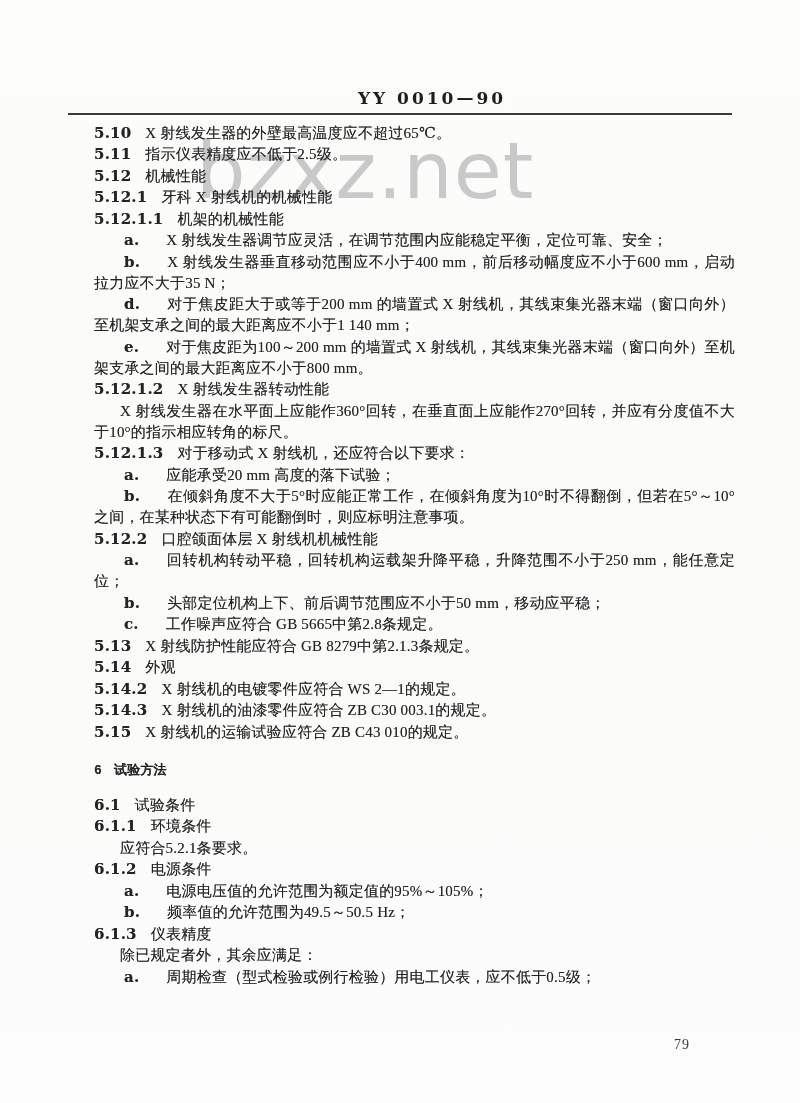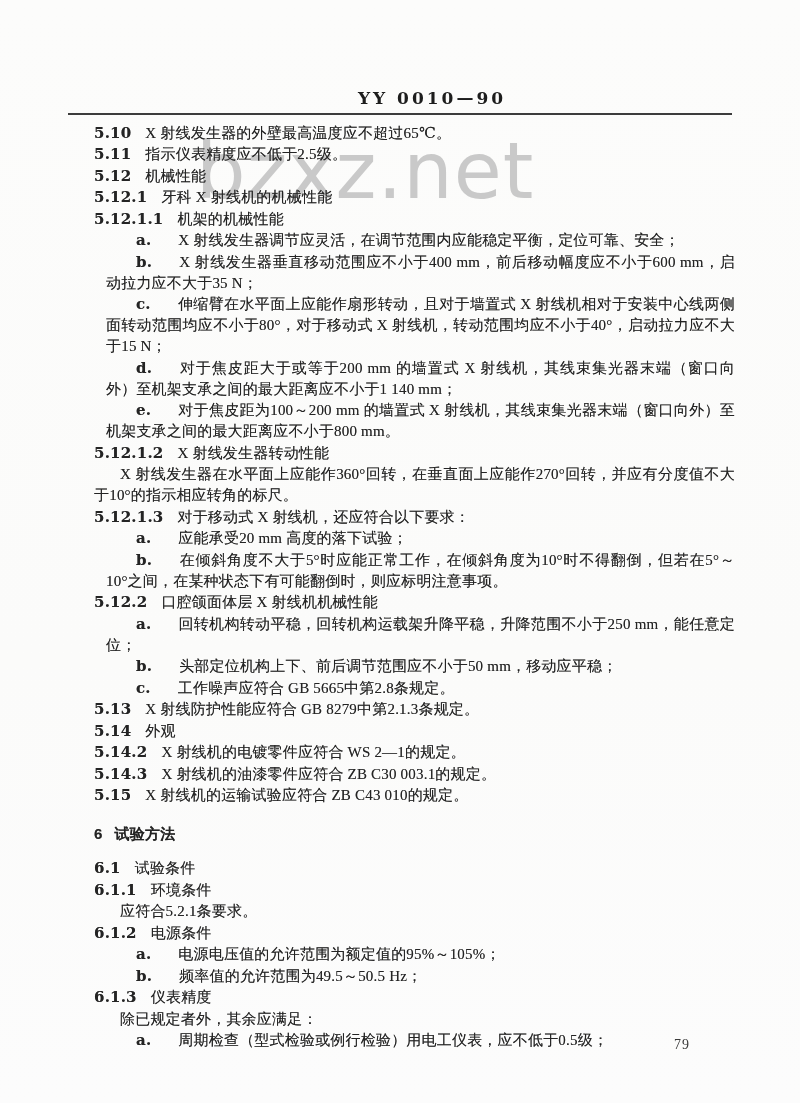--- a/index.html
+++ b/index.html
@@ -54,26 +54,26 @@
     font-size:15px;
     line-height:21px;
     letter-spacing:0.2px;
   }
   .para{
     margin:0.5px 0;
     text-align:justify;
     text-shadow:0 0 0.5px rgba(45,45,45,0.55);
   }
   .para.clause{text-indent:0;}
-  .para.item{text-indent:30px;margin-left:12px;}
+  .para.item{text-indent:30px;}
   .para.body{text-indent:26px;}
   .para.section{
-    font-family:Liberation Sans, sans-serif;
+    font-family:Liberation Mono, monospace;
     font-weight:bold;
-    font-size:15px;
+    font-size:13px;
     margin:17px 0 14px 0;
   }
   .num{
     font-weight:bold;
     font-family:"DejaVu Serif","Liberation Serif",serif;
     margin-right:14px;
     white-space:nowrap;
   }
   .para.item .num{margin-right:27px;}
   .para.section .num{margin-right:12px;font-family:inherit;}
@@ -95,21 +95,20 @@
   <div class="doc-header">YY 0010—90</div>
   <div class="header-rule"></div>
   <div class="content">
       <p class="para clause"><span class="num">5.10</span><span>X 射线发生器的外壁最高温度应不超过65℃。</span></p>
       <p class="para clause"><span class="num">5.11</span><span>指示仪表精度应不低于2.5级。</span></p>
       <p class="para clause"><span class="num">5.12</span><span>机械性能</span></p>
       <p class="para clause"><span class="num">5.12.1</span><span>牙科 X 射线机的机械性能</span></p>
       <p class="para clause"><span class="num">5.12.1.1</span><span>机架的机械性能</span></p>
       <p class="para item"><span class="num">a.</span><span>X 射线发生器调节应灵活，在调节范围内应能稳定平衡，定位可靠、安全；</span></p>
       <p class="para item"><span class="num">b.</span><span>X 射线发生器垂直移动范围应不小于400 mm，前后移动幅度应不小于600 mm，启动拉力应不大于35 N；</span></p>
-      <p class="para item"><span class="num">c.</span><span>伸缩臂在水平面上应能作扇形转动，且对于墙置式 X 射线机相对于安装中心线两侧面转动范围均应不小于80°，对于移动式 X 射线机，转动范围均应不小于40°，启动拉力应不大于15 N；</span></p>
       <p class="para item"><span class="num">d.</span><span>对于焦皮距大于或等于200 mm 的墙置式 X 射线机，其线束集光器末端（窗口向外）至机架支承之间的最大距离应不小于1 140 mm；</span></p>
       <p class="para item"><span class="num">e.</span><span>对于焦皮距为100～200 mm 的墙置式 X 射线机，其线束集光器末端（窗口向外）至机架支承之间的最大距离应不小于800 mm。</span></p>
       <p class="para clause"><span class="num">5.12.1.2</span><span>X 射线发生器转动性能</span></p>
       <p class="para body"><span>X 射线发生器在水平面上应能作360°回转，在垂直面上应能作270°回转，并应有分度值不大于10°的指示相应转角的标尺。</span></p>
       <p class="para clause"><span class="num">5.12.1.3</span><span>对于移动式 X 射线机，还应符合以下要求：</span></p>
       <p class="para item"><span class="num">a.</span><span>应能承受20 mm 高度的落下试验；</span></p>
       <p class="para item"><span class="num">b.</span><span>在倾斜角度不大于5°时应能正常工作，在倾斜角度为10°时不得翻倒，但若在5°～10°之间，在某种状态下有可能翻倒时，则应标明注意事项。</span></p>
       <p class="para clause"><span class="num">5.12.2</span><span>口腔颌面体层 X 射线机机械性能</span></p>
       <p class="para item"><span class="num">a.</span><span>回转机构转动平稳，回转机构运载架升降平稳，升降范围不小于250 mm，能任意定位；</span></p>
       <p class="para item"><span class="num">b.</span><span>头部定位机构上下、前后调节范围应不小于50 mm，移动应平稳；</span></p>

